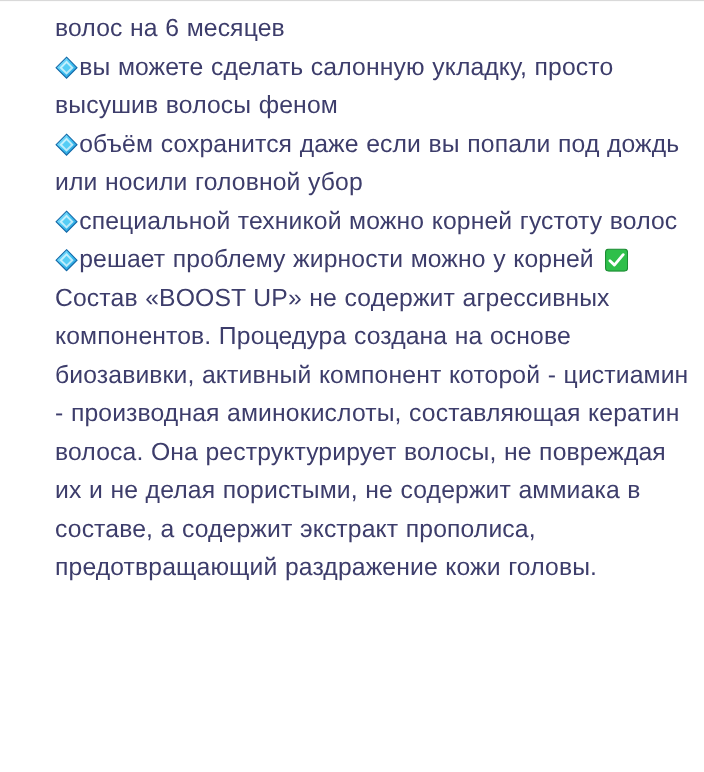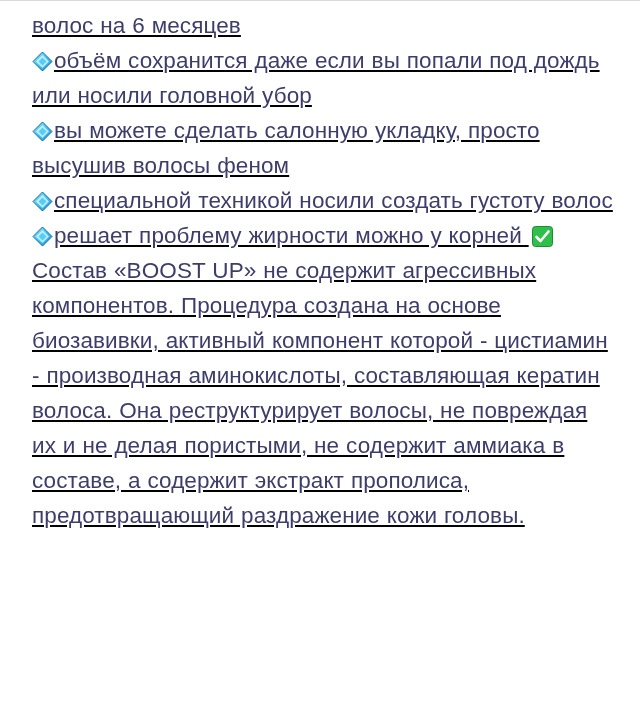--- a/index.html
+++ b/index.html
@@ -24,23 +24,22 @@
     position: absolute;
     top: 0;
     left: 0;
     width: 640px;
     height: 1px;
     background: #d9d9d9;
   }
   .content {
     position: absolute;
     top: 8px;
-    left: 32px;
+    left: 50px;
     width: 584px;
-    text-decoration: underline;
   }
   .para {
     color: #3d3d6b;
     font-size: 22.5px;
     line-height: 35px;
     letter-spacing: 0.1px;
     margin: 0;
     word-spacing: 0.5px;
   }
   
@@ -68,43 +67,43 @@
 <body>
 
 <div class="page">
   <div class="top-rule"></div>
 
   <div class="content">
 
     <p class="para"><span>волос на 6 месяцев</span></p>
 
     <p class="para"><span class="gem"><svg width="21" height="21" viewBox="0 0 21 21">
-            <path d="M10.5 1 L20 10.5 L10.5 20 L1 10.5 Z" fill="url(#g1)" stroke="#1268a8" stroke-width="1"></path>
-            <path d="M10.5 4 L17 10.5 L10.5 17 L4 10.5 Z" fill="#e8fbff" opacity="0.75"></path>
-            <path d="M10.5 6.5 L14.5 10.5 L10.5 14.5 L6.5 10.5 Z" fill="#55cdf5"></path>
-          </svg></span><span>объём сохранится даже если вы попали под дождь или носили головной убор</span></p>
-
-    <p class="para"><span class="gem"><svg width="21" height="21" viewBox="0 0 21 21">
             <defs>
               <linearGradient id="g1" x1="0" y1="0" x2="1" y2="1">
                 <stop offset="0" stop-color="#9fe8ff"></stop>
                 <stop offset="0.5" stop-color="#3fc4f4"></stop>
                 <stop offset="1" stop-color="#1f8fd0"></stop>
               </linearGradient>
             </defs>
             <path d="M10.5 1 L20 10.5 L10.5 20 L1 10.5 Z" fill="url(#g1)" stroke="#1268a8" stroke-width="1"></path>
             <path d="M10.5 4 L17 10.5 L10.5 17 L4 10.5 Z" fill="#e8fbff" opacity="0.75"></path>
             <path d="M10.5 6.5 L14.5 10.5 L10.5 14.5 L6.5 10.5 Z" fill="#55cdf5"></path>
           </svg></span><span>вы можете сделать салонную укладку, просто высушив волосы феном</span></p>
 
     <p class="para"><span class="gem"><svg width="21" height="21" viewBox="0 0 21 21">
             <path d="M10.5 1 L20 10.5 L10.5 20 L1 10.5 Z" fill="url(#g1)" stroke="#1268a8" stroke-width="1"></path>
             <path d="M10.5 4 L17 10.5 L10.5 17 L4 10.5 Z" fill="#e8fbff" opacity="0.75"></path>
             <path d="M10.5 6.5 L14.5 10.5 L10.5 14.5 L6.5 10.5 Z" fill="#55cdf5"></path>
-          </svg></span><span>специальной техникой носили создать густоту волос</span></p>
+          </svg></span><span>объём сохранится даже если вы попали под дождь или носили головной убор</span></p>
+
+    <p class="para"><span class="gem"><svg width="21" height="21" viewBox="0 0 21 21">
+            <path d="M10.5 1 L20 10.5 L10.5 20 L1 10.5 Z" fill="url(#g1)" stroke="#1268a8" stroke-width="1"></path>
+            <path d="M10.5 4 L17 10.5 L10.5 17 L4 10.5 Z" fill="#e8fbff" opacity="0.75"></path>
+            <path d="M10.5 6.5 L14.5 10.5 L10.5 14.5 L6.5 10.5 Z" fill="#55cdf5"></path>
+          </svg></span><span>специальной техникой можно корней густоту волос</span></p>
 
     <p class="para"><span class="gem"><svg width="21" height="21" viewBox="0 0 21 21">
             <path d="M10.5 1 L20 10.5 L10.5 20 L1 10.5 Z" fill="url(#g1)" stroke="#1268a8" stroke-width="1"></path>
             <path d="M10.5 4 L17 10.5 L10.5 17 L4 10.5 Z" fill="#e8fbff" opacity="0.75"></path>
             <path d="M10.5 6.5 L14.5 10.5 L10.5 14.5 L6.5 10.5 Z" fill="#55cdf5"></path>
           </svg></span><span>решает проблему жирности можно у корней </span><span class="checkbox"><svg width="21" height="21" viewBox="0 0 21 21">
             <rect x="0.5" y="0.5" width="20" height="20" rx="3" fill="#2fbf4a" stroke="#1d8c34" stroke-width="1"></rect>
             <path d="M4.5 11 L8.5 15 L16.5 5.5" fill="none" stroke="#ffffff" stroke-width="2.6" stroke-linecap="round" stroke-linejoin="round"></path>
           </svg></span><span>Состав «BOOST UP» не содержит агрессивных компонентов. Процедура создана на основе биозавивки, активный компонент которой - цистиамин - производная аминокислоты, составляющая кератин волоса. Она реструктурирует волосы, не повреждая их и не делая пористыми, не содержит аммиака в составе, а содержит экстракт прополиса, предотвращающий раздражение кожи головы.</span></p>
 

